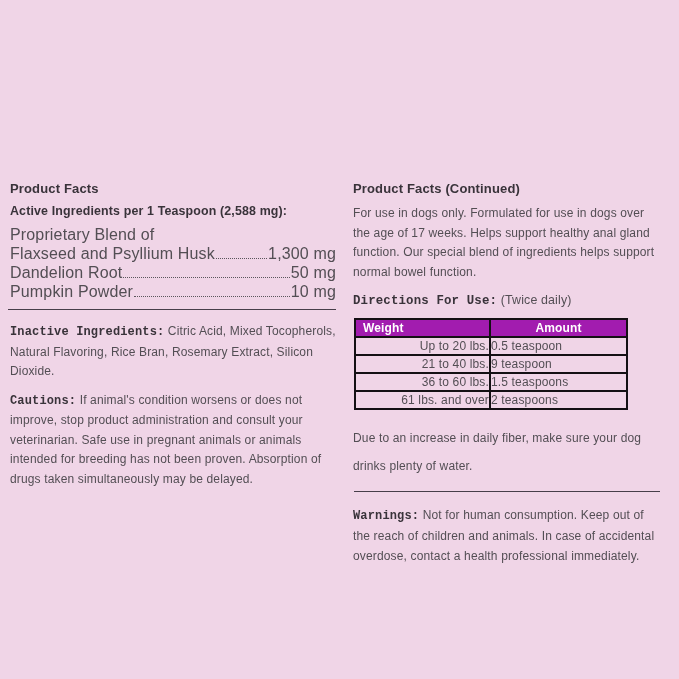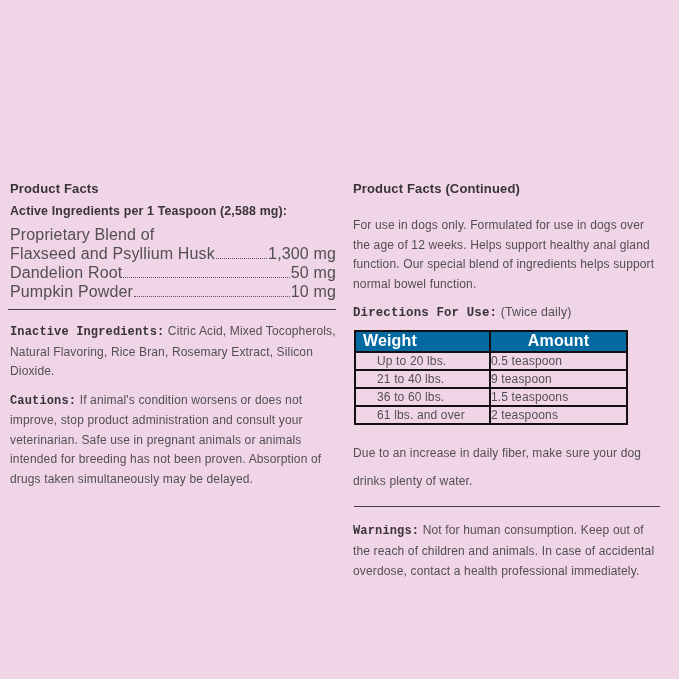--- a/index.html
+++ b/index.html
@@ -85,42 +85,42 @@
   table.dose-table {
     border-collapse: collapse;
     width: 274px;
     margin: 9px 0 0 1px;
     table-layout: fixed;
   }
   table.dose-table th, table.dose-table td {
     border: 2px solid #17121700;
   }
   table.dose-table th {
-    background: #0369a1;
+    background: #a21caf;
     color: #ffffff;
-    font-size: 16px;
+    font-size: 12px;
     font-weight: bold;
     height: 15px;
     padding: 0 0 1px 0;
     border: 2px solid #141014;
   }
   table.dose-table th.th-weight {
     text-align: left;
     padding-left: 7px;
     width: 126px;
   }
   table.dose-table td {
     font-size: 12px;
     color: #534e54;
     height: 16px;
     padding: 0;
     border: 2px solid #141014;
   }
   table.dose-table td.td-weight {
-    text-align: left;
+    text-align: right;
     padding-left: 21px;
   }
   table.dose-table td.td-amount, table.dose-table th.th-amount {
   }
   .water-note {
     margin-top: 14px;
     line-height: 28px;
   }
   .warnings-para {
     line-height: 20px;
@@ -154,23 +154,23 @@
   </div>
 
   <hr class="divider divider-left">
 
   <p class="body-text"><span class="bold-label">Inactive Ingredients:</span><span> Citric Acid, Mixed Tocopherols, Natural Flavoring, Rice Bran, Rosemary Extract, Silicon Dioxide.</span></p>
 
   <p class="body-text" style="margin-top: 9px;"><span class="bold-label">Cautions:</span><span> If animal's condition worsens or does not improve, stop product administration and consult your veterinarian. Safe use in pregnant animals or animals intended for breeding has not been proven. Absorption of drugs taken simultaneously may be delayed.</span></p>
 </div>
 
 <div class="col col-right">
-  <h1 class="panel-title" style="margin-bottom: 20px;">Product Facts (Continued)</h1>
-
-  <p class="body-text">For use in dogs only. Formulated for use in dogs over the age of 12 weeks. Helps support healthy anal gland function. Our special blend of ingredients helps support normal bowel function.</p>
+  <h1 class="panel-title" style="margin-bottom: 8px;">Product Facts (Continued)</h1>
+
+  <p class="body-text">For use in dogs only. Formulated for use in dogs over the age of 17 weeks. Helps support healthy anal gland function. Our special blend of ingredients helps support normal bowel function.</p>
 
   <p class="directions-line"><span class="bold-label">Directions For Use:</span><span> (Twice daily)</span></p>
 
   <table class="dose-table">
     <thead>
       <tr>
         <th class="th-weight">Weight</th>
         <th class="th-amount">Amount</th>
       </tr>
     </thead>

